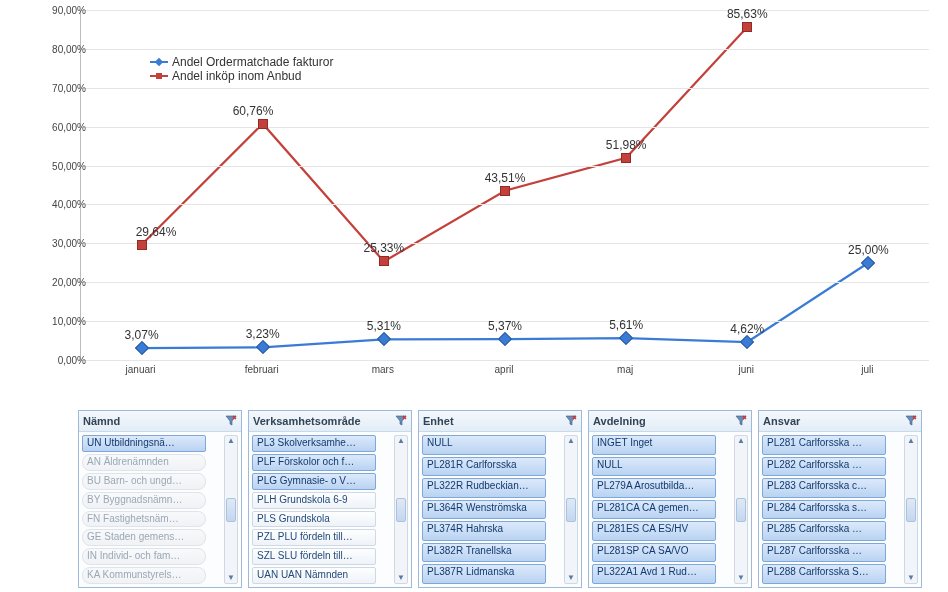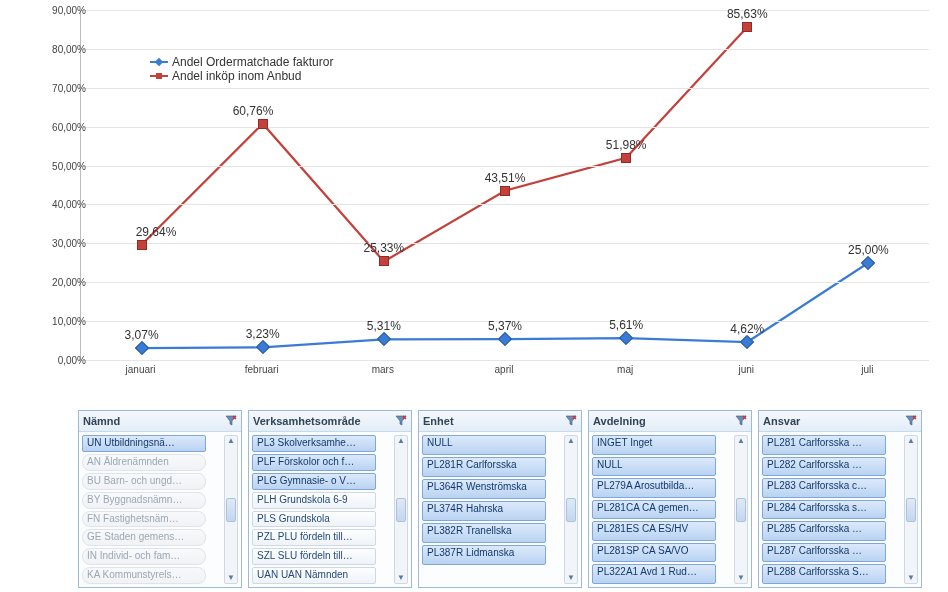--- a/index.html
+++ b/index.html
@@ -178,20 +178,21 @@
           <span class="filter-ic"><svg width="12" height="12" viewBox="0 0 12 12">
               <path d="M1 1h10L7 6v4L5 9V6z" fill="#6b8bb8" stroke="#3a5a88" stroke-width="0.6"></path>
               <line x1="8" y1="1" x2="11" y2="4" stroke="#c33" stroke-width="1.2"></line>
               <line x1="11" y1="1" x2="8" y2="4" stroke="#c33" stroke-width="1.2"></line>
             </svg></span>
         </div>
         <div class="slicer-body">
           <div class="slicer-list">
             <div class="item sel">NULL</div>
             <div class="item sel">PL281R  Carlforsska</div>
+            <div class="item sel">PL322R  Rudbeckian…</div>
             <div class="item sel">PL364R  Wenströmska</div>
             <div class="item sel">PL374R  Hahrska</div>
             <div class="item sel">PL382R  Tranellska</div>
             <div class="item sel">PL387R  Lidmanska</div>
           </div>
           <div class="scroll">
             <div class="arr">▲</div>
             <div class="thumb"></div>
             <div class="arr">▼</div>
           </div>

